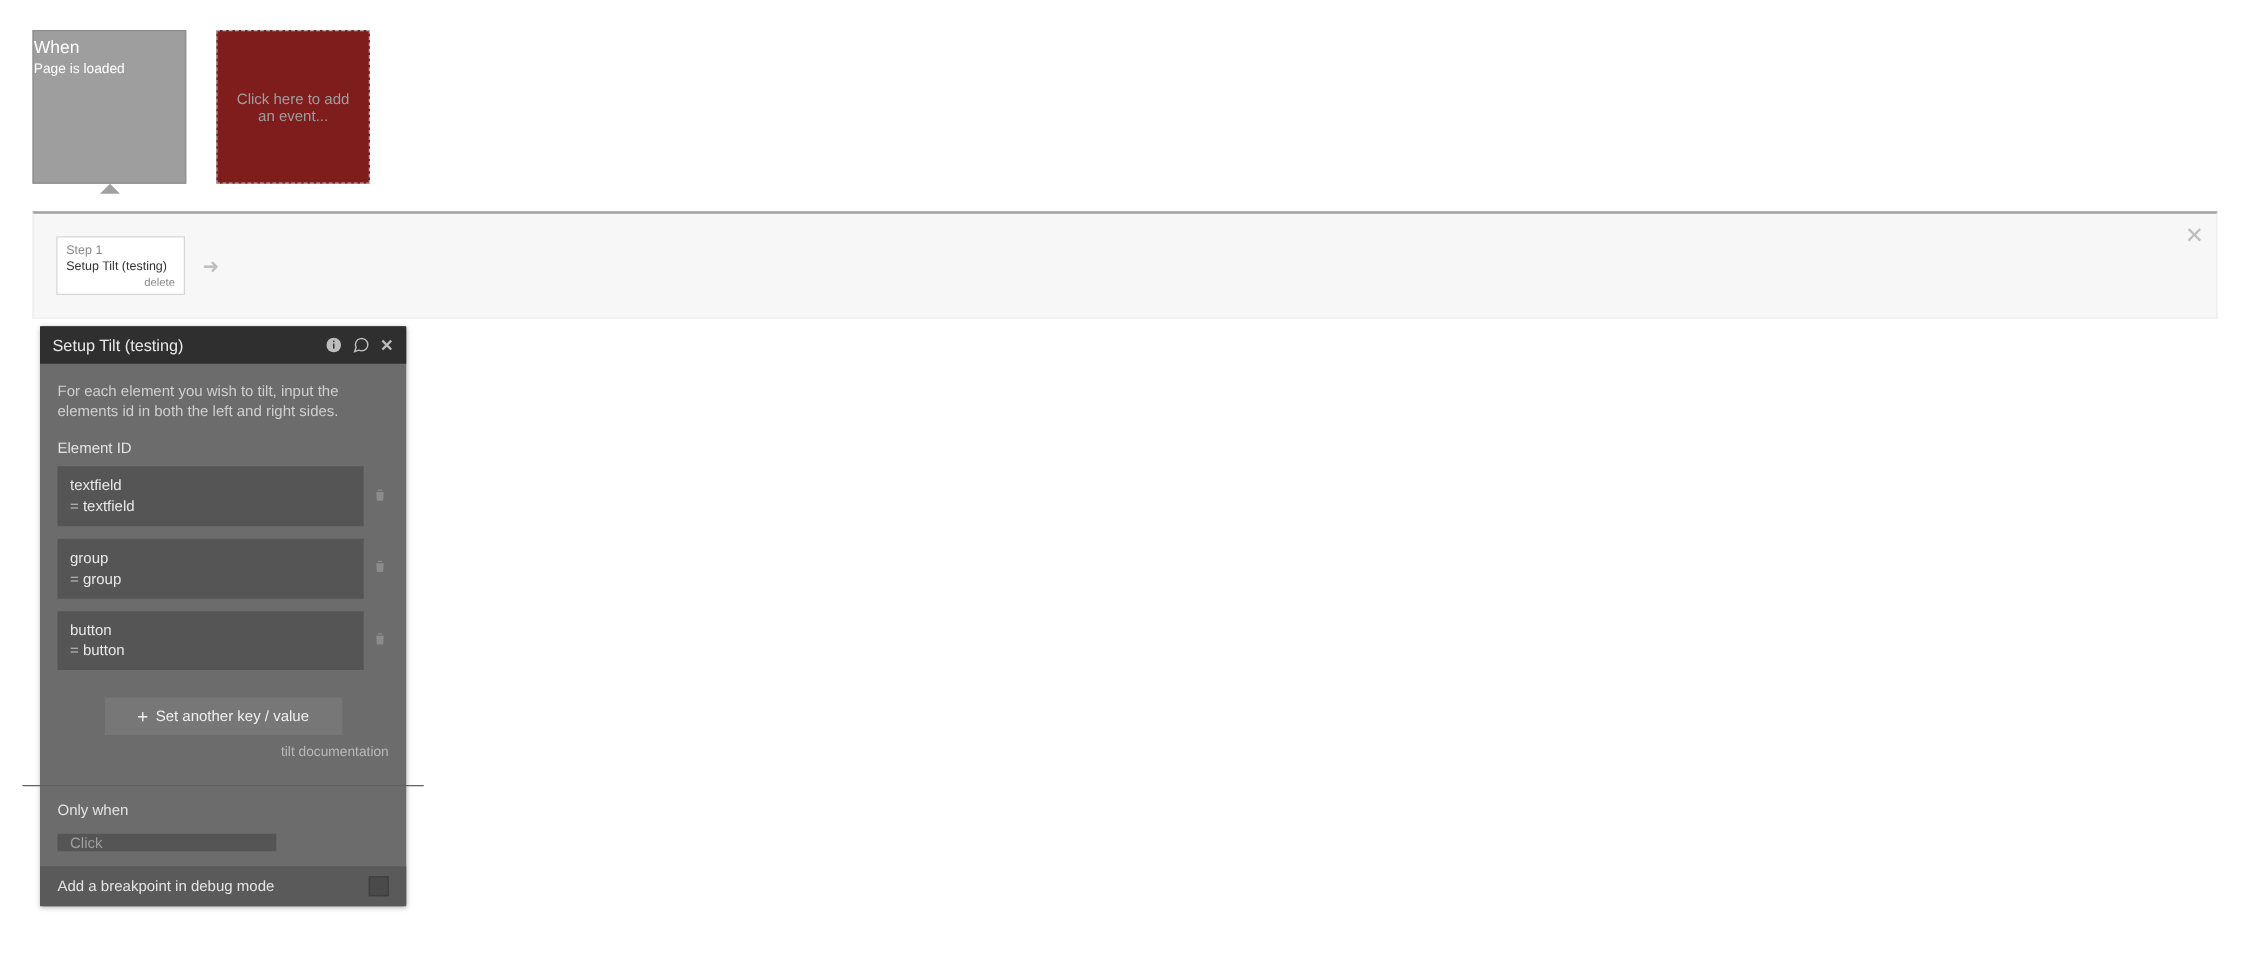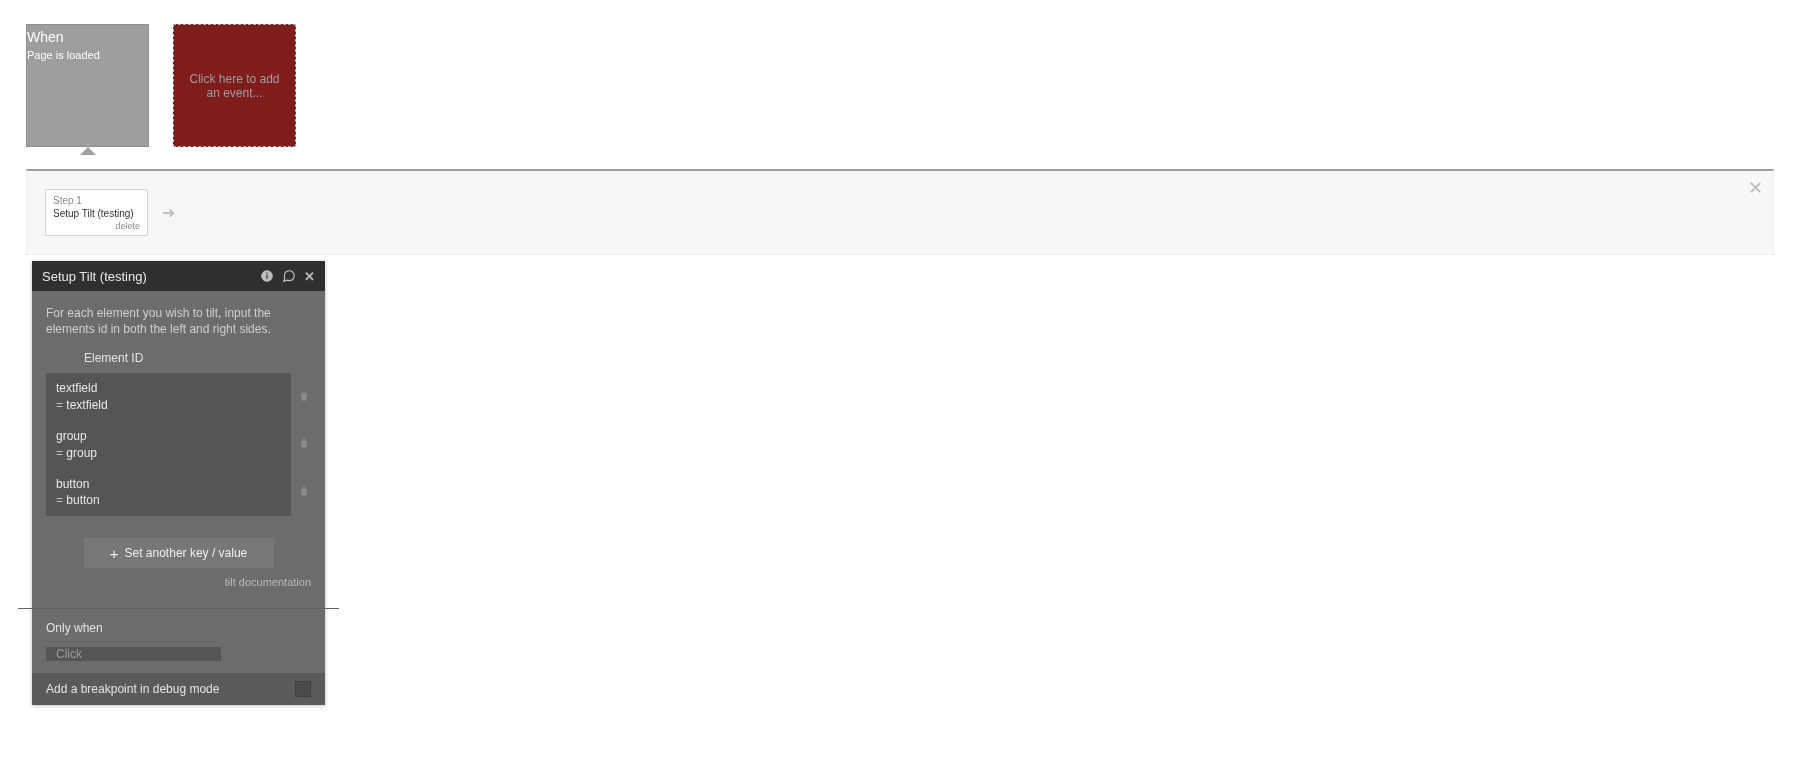--- a/index.html
+++ b/index.html
@@ -127,23 +127,23 @@
     align-items: center;
     padding: 0 10px;
     font-size: 13px;
     justify-content: space-between;
   }
   .panel-header .title { flex: 1; }
   .panel-header .header-icons { display: flex; gap: 8px; color: #bdbdbd; }
   .panel-header .header-icons span { cursor: pointer; display:inline-flex; align-items:center; }
   .panel-body { padding: 14px 14px 10px 14px; }
   .panel-desc { color: #cfcfcf; font-size: 12px; line-height: 1.35; margin-bottom: 14px; }
-  .section-label { font-size: 12px; color: #e4e4e4; margin-bottom: 8px; margin-left: 38px; }
-
-  .kv-list { display: flex; flex-direction: column; }
+  .section-label { font-size: 12px; color: #e4e4e4; margin-bottom: 8px; }
+
+  .kv-list { display: flex; flex-direction: column; gap: 10px; }
   .kv-row { display: flex; align-items: center; gap: 6px; }
   .kv-entry {
     background: #555555;
     flex: 1;
     padding: 7px 10px 7px 10px;
     font-size: 12px;
     color: #e8e8e8;
     line-height: 1.4;
   }
   .kv-entry .kv-val::before { content: "= "; color: #c0c0c0; }

